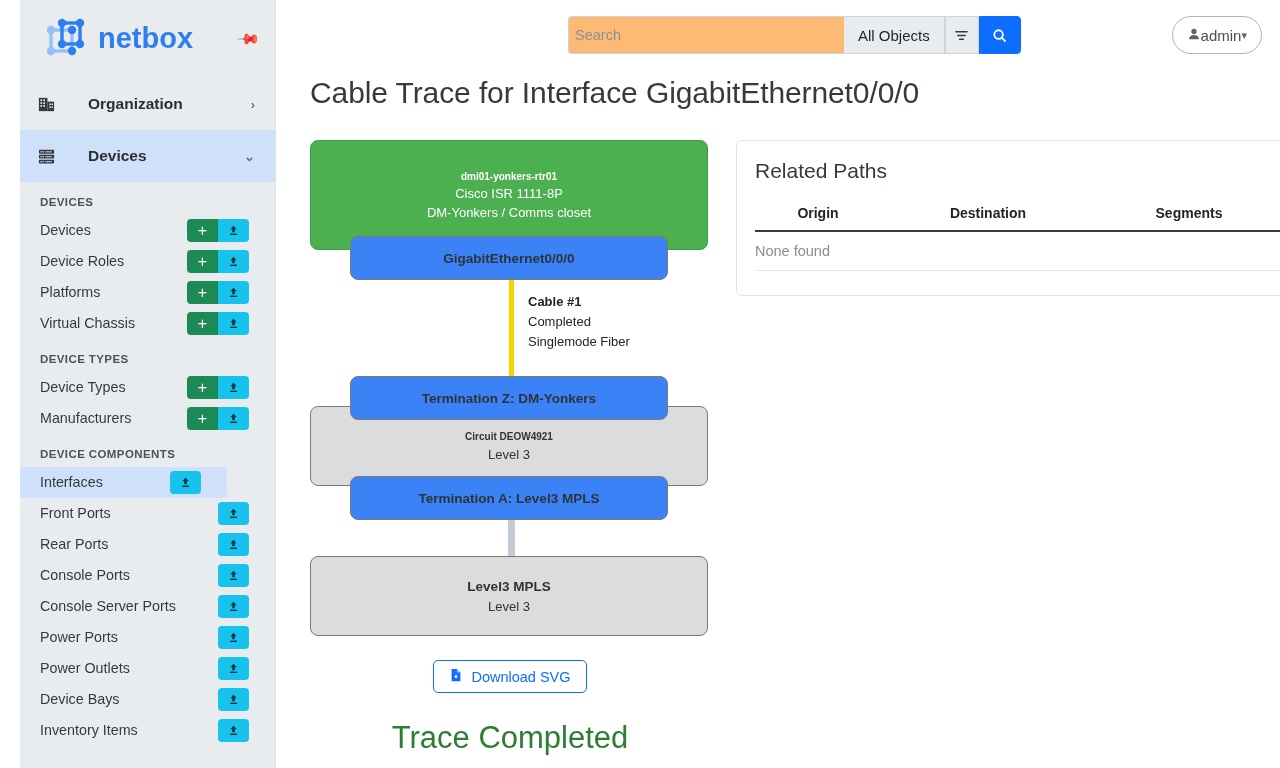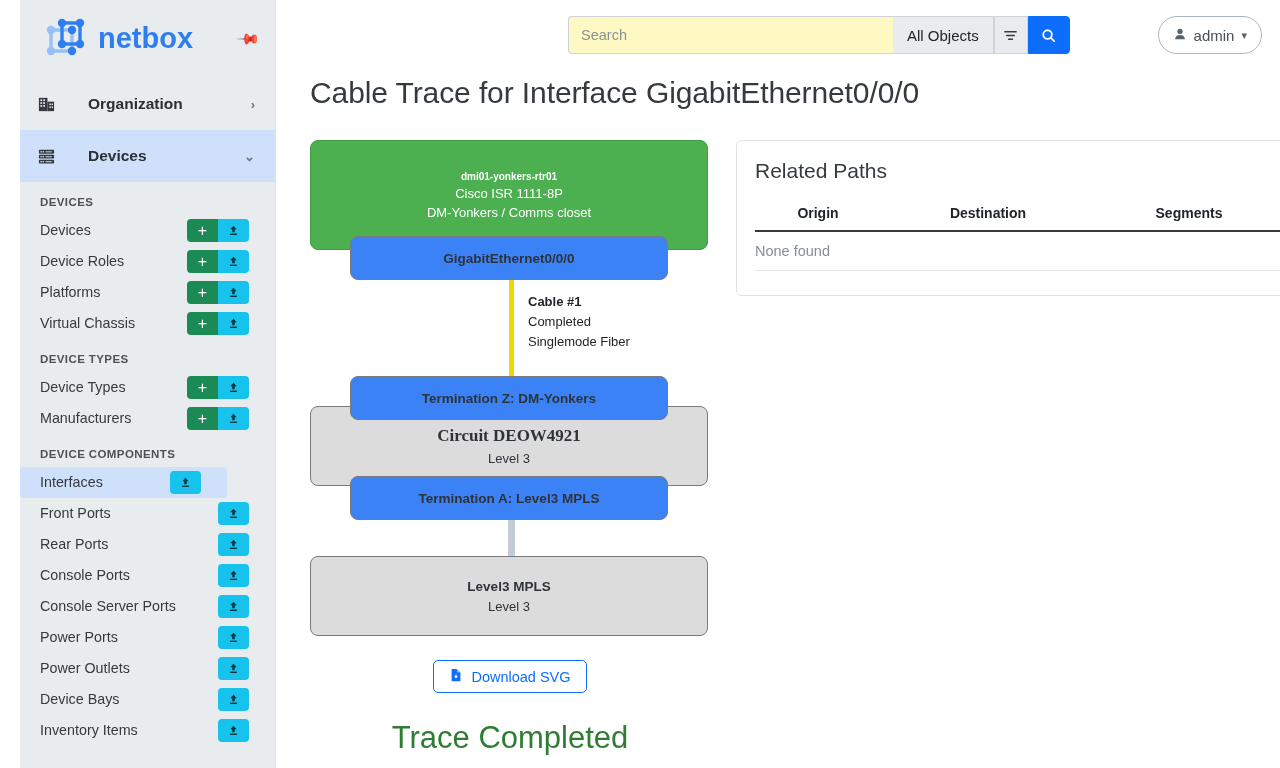--- a/index.html
+++ b/index.html
@@ -66,43 +66,43 @@
 
   
   #main { flex: 1 1 auto; height: 768px; background: #fff; position: relative;
           overflow: hidden; }
   .topbar { height: 70px; display: flex; align-items: center; padding: 0 18px; }
   .search-wrap {
     display: flex; align-items: stretch; height: 38px;
     margin: 0 auto 0 274px;
   }
   .search-input {
-    width: 325px; height: 38px; border: 1px solid #ced4da; border-right: none;
-    border-radius: 4px 0 0 4px; padding: 0 12px; font-size: 14.5px;
-    color: #495057; background: #fef9c3; outline: none;
+    width: 276px; height: 38px; border: 1px solid #ced4da; border-right: none;
+    border-radius: 4px 0 0 4px; padding: 0 6px; font-size: 14.5px;
+    color: #495057; background: #fdba74; outline: none;
     font-family: "Liberation Sans", sans-serif;
   }
   .search-input::placeholder { color: #8a9199; }
   .obj-select {
     display: flex; align-items: center; padding: 0 14px;
     background: #e9ecef; border: 1px solid #ced4da; border-left: none;
     font-size: 15px; color: #212529; cursor: pointer;
   }
   .filter-btn {
     display: flex; align-items: center; justify-content: center; width: 34px;
     background: #e9ecef; border: 1px solid #ced4da; border-left: 1px solid #ced4da;
     color: #343a40; cursor: pointer;
   }
   .go-btn {
     display: flex; align-items: center; justify-content: center; width: 42px;
     background: #0d6efd; border: 1px solid #0d6efd; border-radius: 0 4px 4px 0;
     color: #fff; cursor: pointer;
   }
   .user-btn {
-    margin-left: auto; display: flex; align-items: center; gap: 7px;
+    margin-left: auto; display: flex; align-items: center; 
     height: 38px; padding: 0 14px; border: 1px solid #adb5bd;
     border-radius: 19px; font-size: 15px; color: #495057; cursor: pointer;
     background: #fff;
   }
 
   .page-title {
     font-size: 30px; font-weight: normal; color: #343a40;
     padding: 6px 0 0 34px; letter-spacing: -.1px;
   }
 
@@ -130,21 +130,21 @@
     font-weight: bold; font-size: 13.5px; color: #2f3338; z-index: 3;
   }
   .node-iface { top: 96px; }
   .node-termz { top: 236px; }
   .node-terma { top: 336px; }
 
   .node-circuit {
     left: 0; top: 266px; width: 398px; height: 80px;
     background: #dcdcdc; border-color: #7a7a7a; color: #2f3338; gap: 5px; z-index: 1;
   }
-  .node-circuit .c1 { font-weight: bold; font-size: 17px; font-family: Liberation Serif, serif; }
+  .node-circuit .c1 { font-weight: bold; font-size: 10px; }
   .node-circuit .c2 { font-size: 13px; }
 
   .node-provider {
     left: 0; top: 416px; width: 398px; height: 80px;
     background: #dcdcdc; border-color: #7a7a7a; color: #2f3338; gap: 5px;
   }
   .node-provider .p1 { font-weight: bold; font-size: 13.5px; }
   .node-provider .p2 { font-size: 13px; }
 
   .cable-line {

